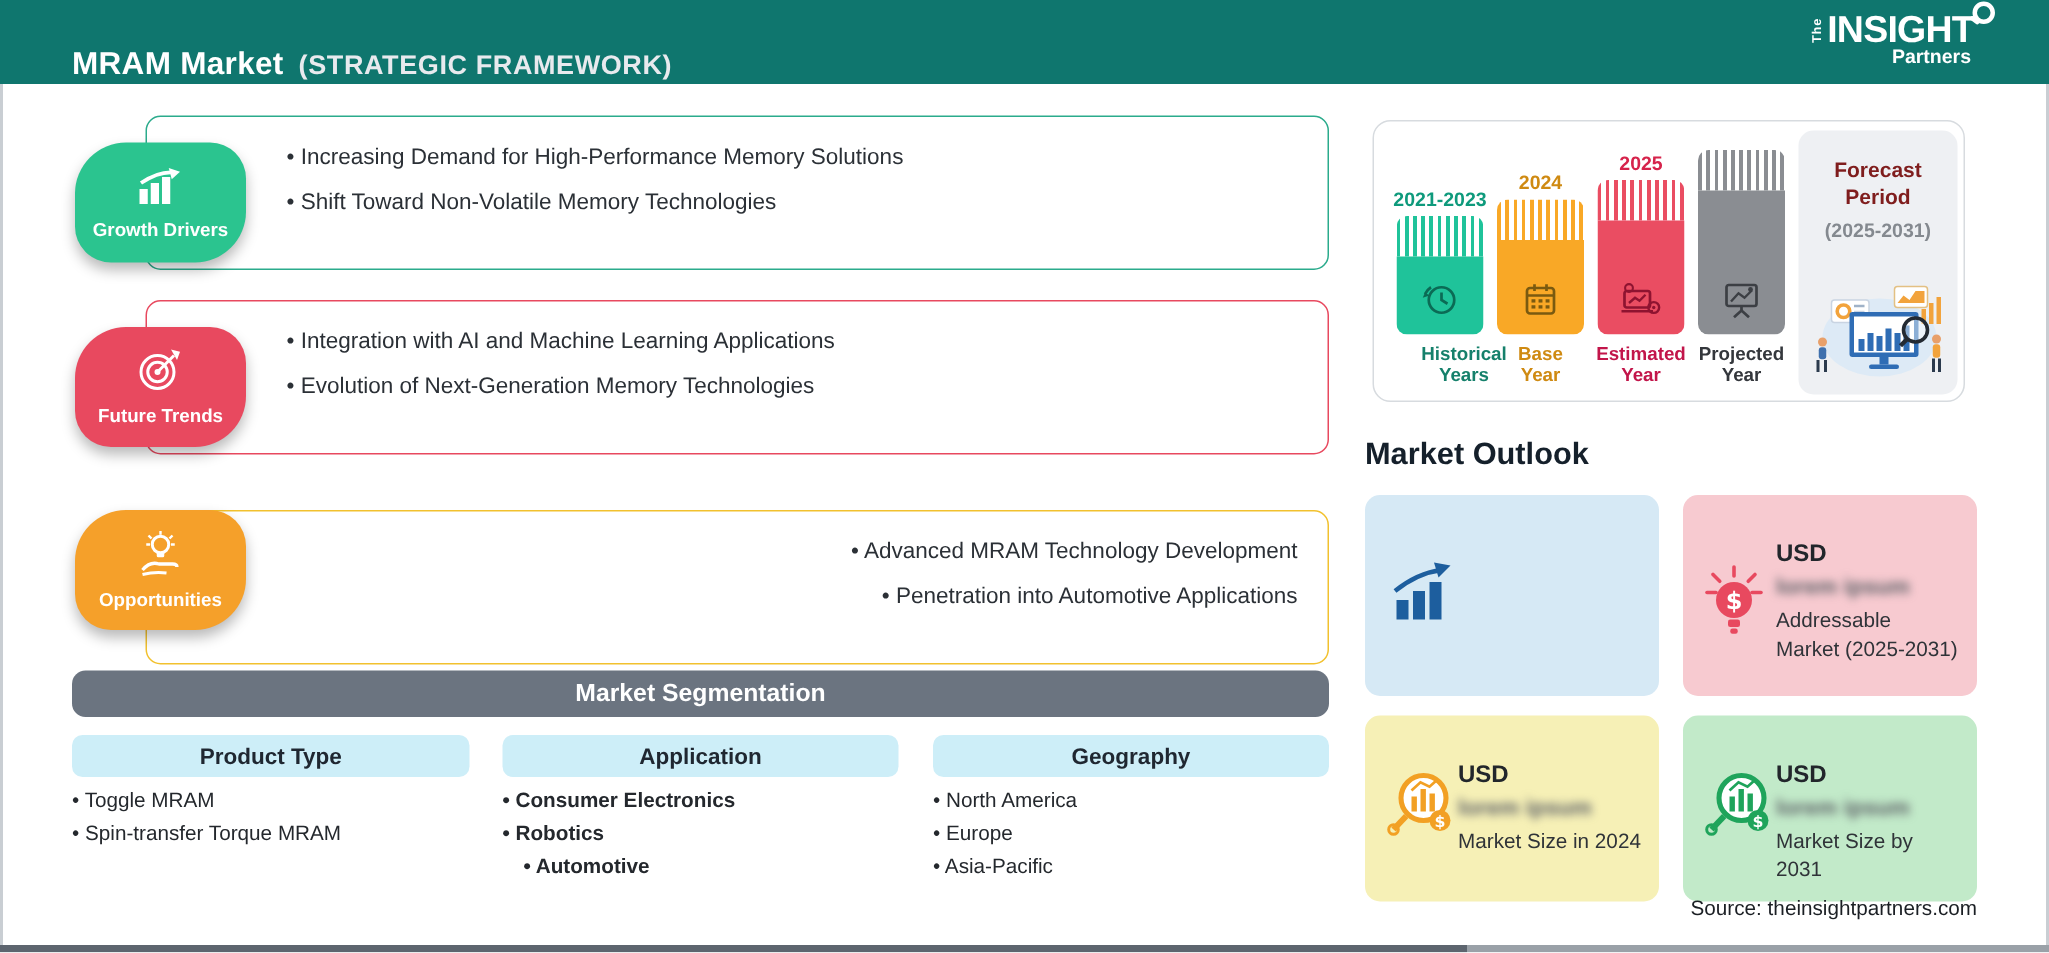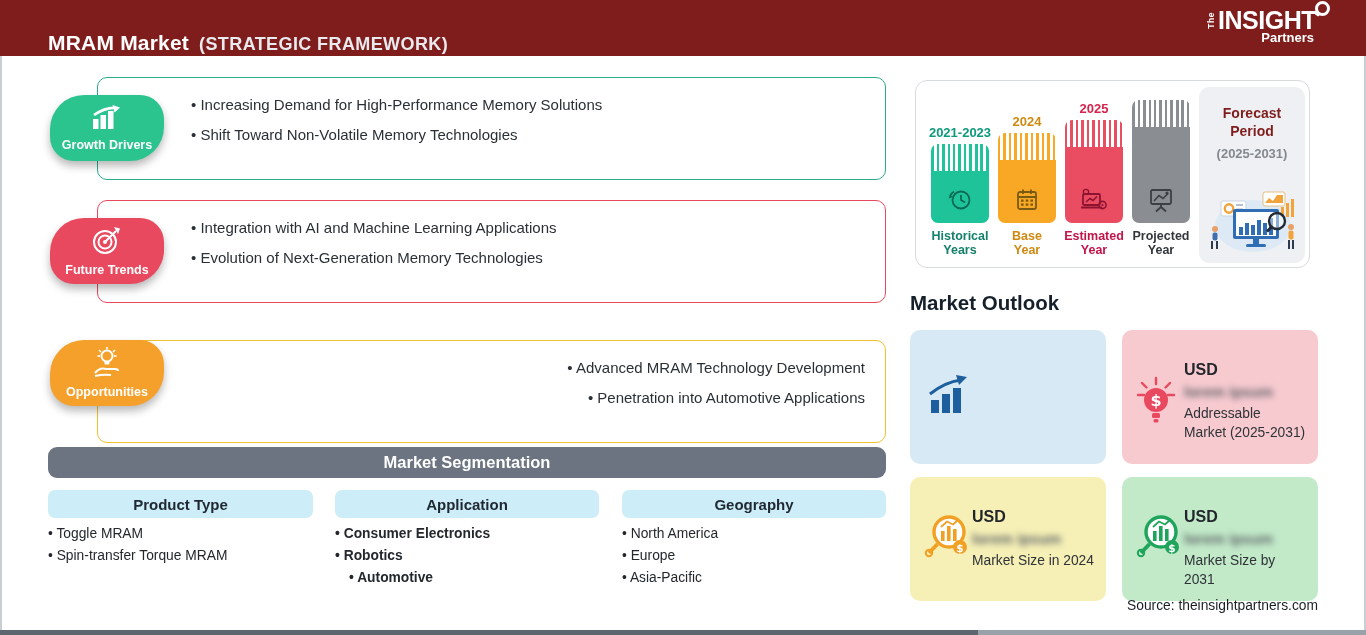--- a/index.html
+++ b/index.html
@@ -1,20 +1,20 @@
 <!DOCTYPE html>
 <html><head>
 <meta charset="utf-8">
 <style>
   * { margin:0; padding:0; box-sizing:border-box; }
   html,body { width:1366px; height:635px; background:#ffffff; font-family:"Liberation Sans", sans-serif; }
   .page { position:relative; width:1366px; height:635px; background:#ffffff; overflow:hidden; }
 
   
-  .header { position:absolute; left:0; top:0; width:1366px; height:56px; background:#7f1d1d; display:flex; align-items:center; }
+  .header { position:absolute; left:0; top:0; width:1366px; height:56px; background:#0f766e; display:flex; align-items:center; }
   .header-title-wrap { margin-left:48px; display:flex; align-items:baseline; gap:10px; }
   .header-title { color:#ffffff; font-size:21px; font-weight:bold; letter-spacing:.2px; }
   .header-subtitle { color:#e8eaee; font-size:18px; font-weight:bold; letter-spacing:.4px;margin-top:32px; }
   .logo { position:absolute; right:50px; top:9px; color:#fff; }
   .logo-top { display:flex; align-items:flex-end; position:relative; }
   .logo-the { writing-mode:vertical-rl; transform:rotate(180deg); font-size:8.5px; font-weight:bold; letter-spacing:.5px; margin-right:2px; margin-bottom:3px; }
   .logo-insight { font-size:25px; font-weight:bold; letter-spacing:-.5px; line-height:.9; }
   .logo-ring { position:absolute; right:-14px; top:-8px; width:15px; height:15px; border:3px solid #fff; border-radius:50%; }
   .logo-ring::after { content:""; position:absolute; left:-5px; bottom:-2px; width:7px; height:3px; background:#fff; transform:rotate(38deg); border-radius:2px; }
   .logo-partners { text-align:right; font-size:13px; font-weight:bold; margin-top:-2px; padding-right:2px; }
@@ -28,21 +28,21 @@
 
   
   .panel { position:absolute; left:97px; width:789px; height:103px; background:#fff; border-radius:10px; }
   .panel-growth { top:77px; border:1.6px solid #2bab8c; }
   .panel-trends { top:200px; border:1.6px solid #e8495f; }
   .panel-opps { top:340px; border:1.6px solid #f2c12e;text-align:right; }
   .panel ul { list-style:none; padding:18px 20px 0 93px; }
   .panel li { font-size:15px; color:#2b3036; margin-bottom:13px; }
   .panel li::before { content:"•  "; color:#2b3036; }
 
-  .badge { position:absolute; left:50px; width:114px; height:66px; border-radius:32px 32px 32px 32px;
+  .badge { position:absolute; left:50px; width:114px; height:80px; border-radius:32px 32px 32px 32px;
            display:flex; flex-direction:column; align-items:center; justify-content:center;
            color:#fff; box-shadow:0 5px 9px rgba(0,0,0,.28); z-index:3; }
   .badge-growth { top:95px; background:#2bc48f; border-radius:34px 24px 34px 24px; }
   .badge-trends { top:218px; background:#e8495f; border-radius:34px 24px 34px 24px; }
   .badge-opps { top:340px; background:#f5a02a; border-radius:34px 24px 34px 24px; }
   .badge-label { font-size:12.5px; font-weight:bold; margin-top:3px; }
 
   
   .seg-bar { position:absolute; left:48px; top:447px; width:838px; height:31px; background:#6b7480; border-radius:9px;
              display:flex; align-items:center; justify-content:center; }
@@ -63,21 +63,21 @@
   .tl-solid { width:100%; background:var(--c); display:flex; align-items:flex-end; justify-content:center; }
   .tl-solid svg { margin-bottom:10px; }
   .tl-year { position:absolute; width:70px; text-align:center; font-size:13px; font-weight:bold; }
   .tl-caption { position:absolute; top:148px; width:66px; text-align:center; font-size:12.5px; font-weight:bold; line-height:1.15; }
   .bar-1 { --c:#1fc39a; left:15px; top:63px; height:79px; } .bar-1 .tl-solid{height:52px;}
   .bar-2 { --c:#f9a826; left:82px; top:52px; height:90px; } .bar-2 .tl-solid{height:63px;}
   .bar-3 { --c:#ea4d62; left:149px; top:39px; height:103px; } .bar-3 .tl-solid{height:76px;}
   .bar-4 { --c:#8a8d92; left:216px; top:19px; height:123px; } .bar-4 .tl-solid{height:96px;}
   .year-1 { left:9px; top:44px; color:#0e9a7c; } .year-2 { left:76px; top:33px; color:#cf8a12; }
   .year-3 { left:143px; top:20px; color:#d6234b; } .year-4 { left:210px; top:1px; color:#3a3d42;margin-top:45px; }
-  .cap-1 { left:11px; color:#15806b; } .cap-2 { left:78px; color:#cf8a12; }
+  .cap-1 { left:27px; color:#15806b; } .cap-2 { left:78px; color:#cf8a12; }
   .cap-3 { left:145px; color:#c2154a; } .cap-4 { left:212px; color:#34373c; }
   .forecast-panel { position:absolute; left:283px; top:6px; width:106px; height:176px; background:#eef0f3; border-radius:10px;
                     text-align:center; padding-top:18px; }
   .forecast-line { font-size:14px; font-weight:bold; color:#7f1d1d; line-height:1.25; }
   .forecast-range { font-size:13px; font-weight:bold; color:#84898f; margin-top:6px; }
   .forecast-illus { position:absolute; left:4px; bottom:4px; }
 
   
   .outlook-heading { position:absolute; left:910px; top:291px; font-size:20.5px; font-weight:bold; color:#15202b; }
   .card { position:absolute; border-radius:10px; }

